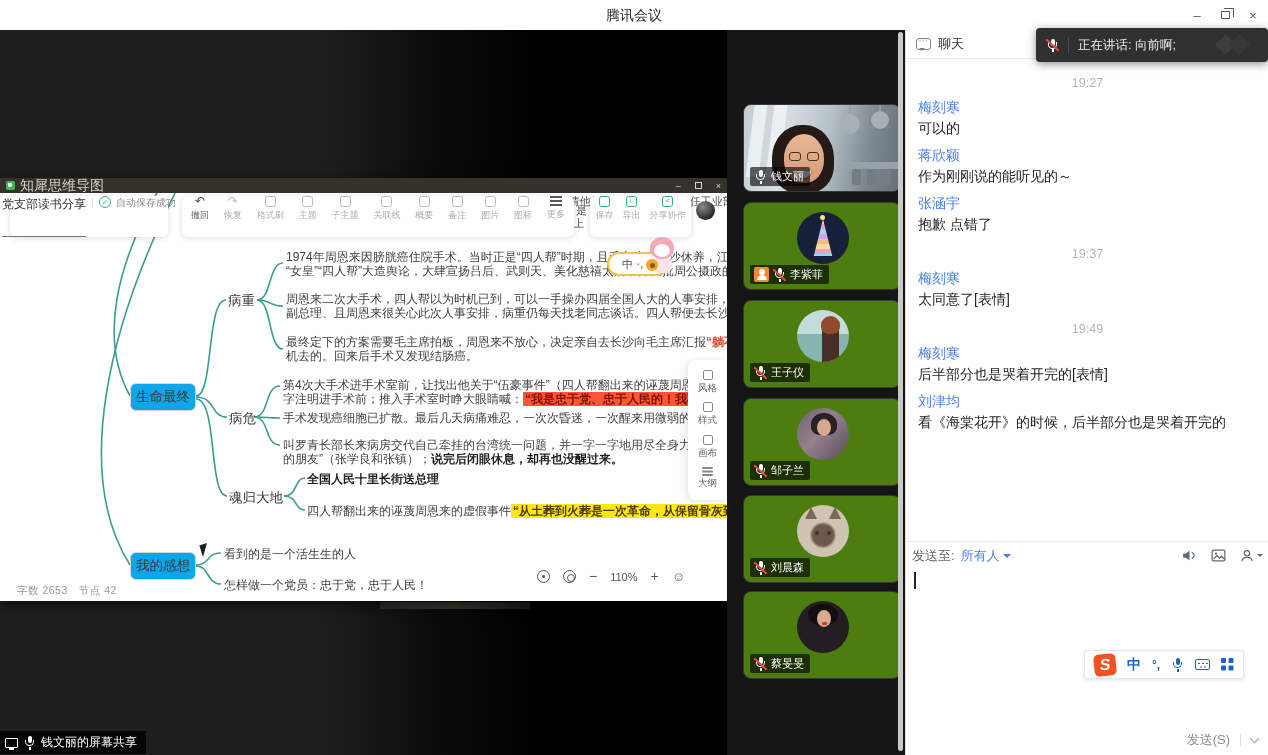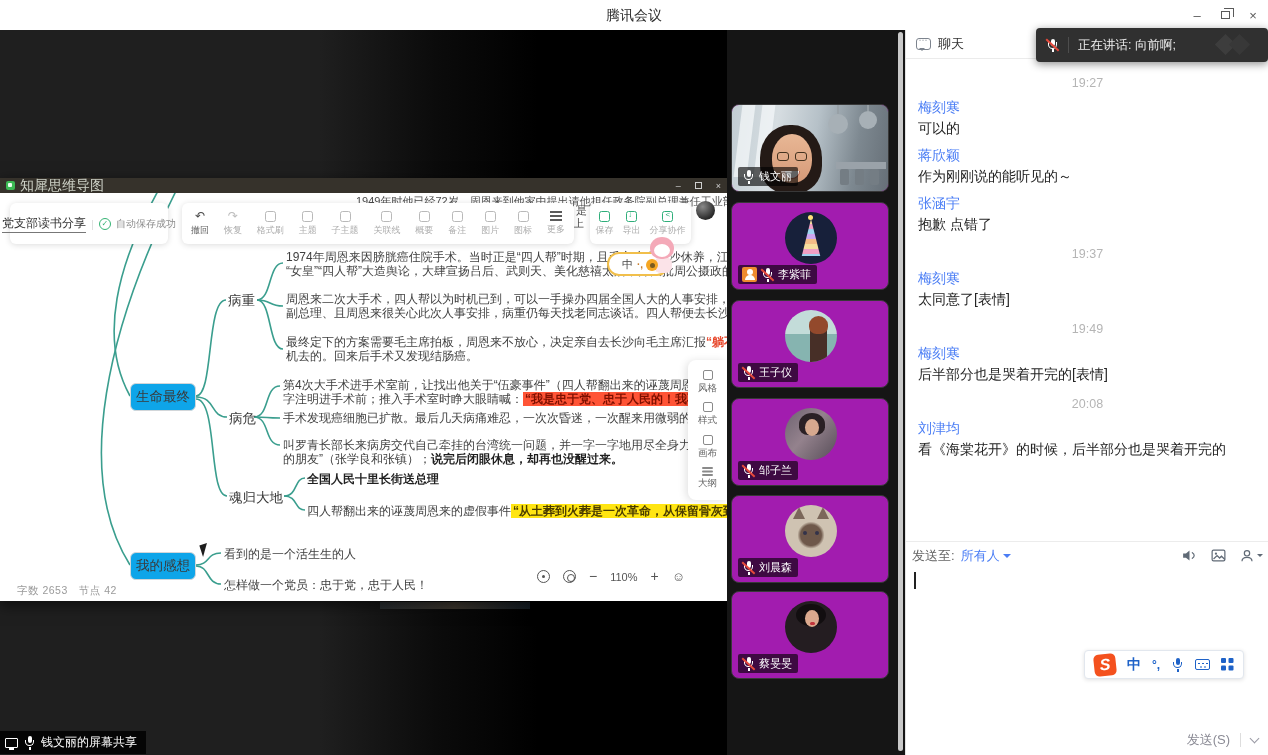--- a/index.html
+++ b/index.html
@@ -39,22 +39,22 @@
   #app-tb{height:15px;background:#36322b;display:flex;align-items:center;padding:0 6px;gap:5px}
   .app-ic{width:9px;height:9px;background:#3cb954;border-radius:2px;position:relative}
   .app-ic::after{content:"";position:absolute;left:2px;top:2px;width:4px;height:4px;background:#eafff0;border-radius:1px}
   #app-tb .nm{font-size:14px;color:#cfd3c8}
   #app-tb .wc{margin-left:auto;display:flex;gap:14px;color:#cfcfcf;font-size:9px;align-items:center}
   .app-max-ic{width:7px;height:7px;border:1px solid #cfcfcf}
   #canvas{position:absolute;left:0;top:15px;width:727px;height:408px;background:#fff;overflow:hidden}
 
   .bgtext{position:absolute;font-size:11px;color:#4a4a4a;white-space:nowrap;z-index:1}
 
-  .fcard{position:absolute;top:10px;height:41px;background:#fff;border-radius:6px;z-index:3;
-         box-shadow:0 1px 6px rgba(0,0,0,.14);display:flex;align-items:center}
+  .fcard{position:absolute;top:3px;height:41px;background:#fff;border-radius:6px;z-index:3;
+         box-shadow:0 1px 6px rgba(0,0,0,.14);display:flex;}
   #card-doc{left:10px;width:158px;justify-content:center;gap:5px}
   #card-doc .dt{font-size:12px;color:#333;border-bottom:1px solid #777;white-space:nowrap}
   #card-doc .sep{color:#ddd;font-size:11px}
   .chk{width:12px;height:12px;border:1.3px solid #35b374;border-radius:50%;color:#35b374;font-size:8px;
        display:flex;align-items:center;justify-content:center;flex:0 0 auto}
   #card-doc .as{font-size:10px;color:#8d8d8d;white-space:nowrap}
 
   #card-tools{left:182px;width:392px;padding:0 9px;justify-content:space-between}
   .tb-item{display:flex;flex-direction:column;align-items:center;gap:2px;cursor:pointer}
   .tb-item .lb{font-size:9px;color:#adadad;white-space:nowrap}
@@ -111,21 +111,21 @@
   .circ{width:13px;height:13px;border:1.4px solid #555;border-radius:50%;position:relative}
   .circ.dot::after{content:"";position:absolute;left:4px;top:4px;width:3px;height:3px;background:#555;border-radius:50%}
   .circ.ring::after{content:"";position:absolute;left:2.5px;top:2.5px;width:6px;height:6px;border:1.2px solid #555;border-radius:50%}
   #zoombar .pm{font-size:14px;line-height:13px}
   #zoombar .zl{font-size:11px;color:#555}
   #zoombar .sm{font-size:13px}
   #mm-status{position:absolute;left:17px;top:391px;font-size:10.5px;color:#9a9a9a;z-index:3;letter-spacing:.5px}
 
   
   #videos{position:absolute;left:727px;top:30px;width:178px;height:725px;background:#151515}
-  .tile{position:absolute;left:4px;width:158px;height:88px;background:#a21caf;border:1px solid #383838;
+  .tile{position:absolute;left:16px;width:158px;height:88px;background:#4d7c0f;border:1px solid #383838;
         border-radius:8px;overflow:hidden;cursor:pointer}
   .nametag{position:absolute;left:6px;bottom:5px;display:flex;align-items:center;gap:4px;
            background:rgba(0,0,0,.62);border-radius:2px;padding:2px 6px 2px 4px}
   .nametag .nm{font-size:11px;color:#fff;white-space:nowrap}
   .badge{width:15px;height:15px;background:#ef8b2f;border-radius:2px;position:relative;flex:0 0 auto}
   .badge::before{content:"";position:absolute;left:4.6px;top:2.4px;width:6px;height:6px;background:#fff;border-radius:50%}
   .badge::after{content:"";position:absolute;left:2.6px;bottom:1.6px;width:10px;height:5px;background:#fff;border-radius:5px 5px 0 0}
   .av{position:absolute;left:53px;top:9px;width:52px;height:52px;border-radius:50%;overflow:hidden}
   #vscroll{position:absolute;left:171px;top:2px;width:5px;height:719px;background:#c9c9c9;border-radius:3px}
 
@@ -531,21 +531,20 @@
     <div class="c-name">蒋欣颖</div>
     <div class="c-text">作为刚刚说的能听见的～</div>
     <div class="c-name">张涵宇</div>
     <div class="c-text">抱歉 点错了</div>
     <div class="c-time">19:37</div>
     <div class="c-name">梅刻寒</div>
     <div class="c-text">太同意了[表情]</div>
     <div class="c-time">19:49</div>
     <div class="c-name">梅刻寒</div>
     <div class="c-text">后半部分也是哭着开完的[表情]</div>
-    <div class="c-time">20:08</div>
     <div class="c-name">刘津均</div>
     <div class="c-text">看《海棠花开》的时候，后半部分也是哭着开完的</div>
   </div>
 
   <div id="sendbar">
     <span class="lb">发送至:</span>
     <span class="to">
         <span>所有人</span>
         <span class="caret"></span>
       </span>

